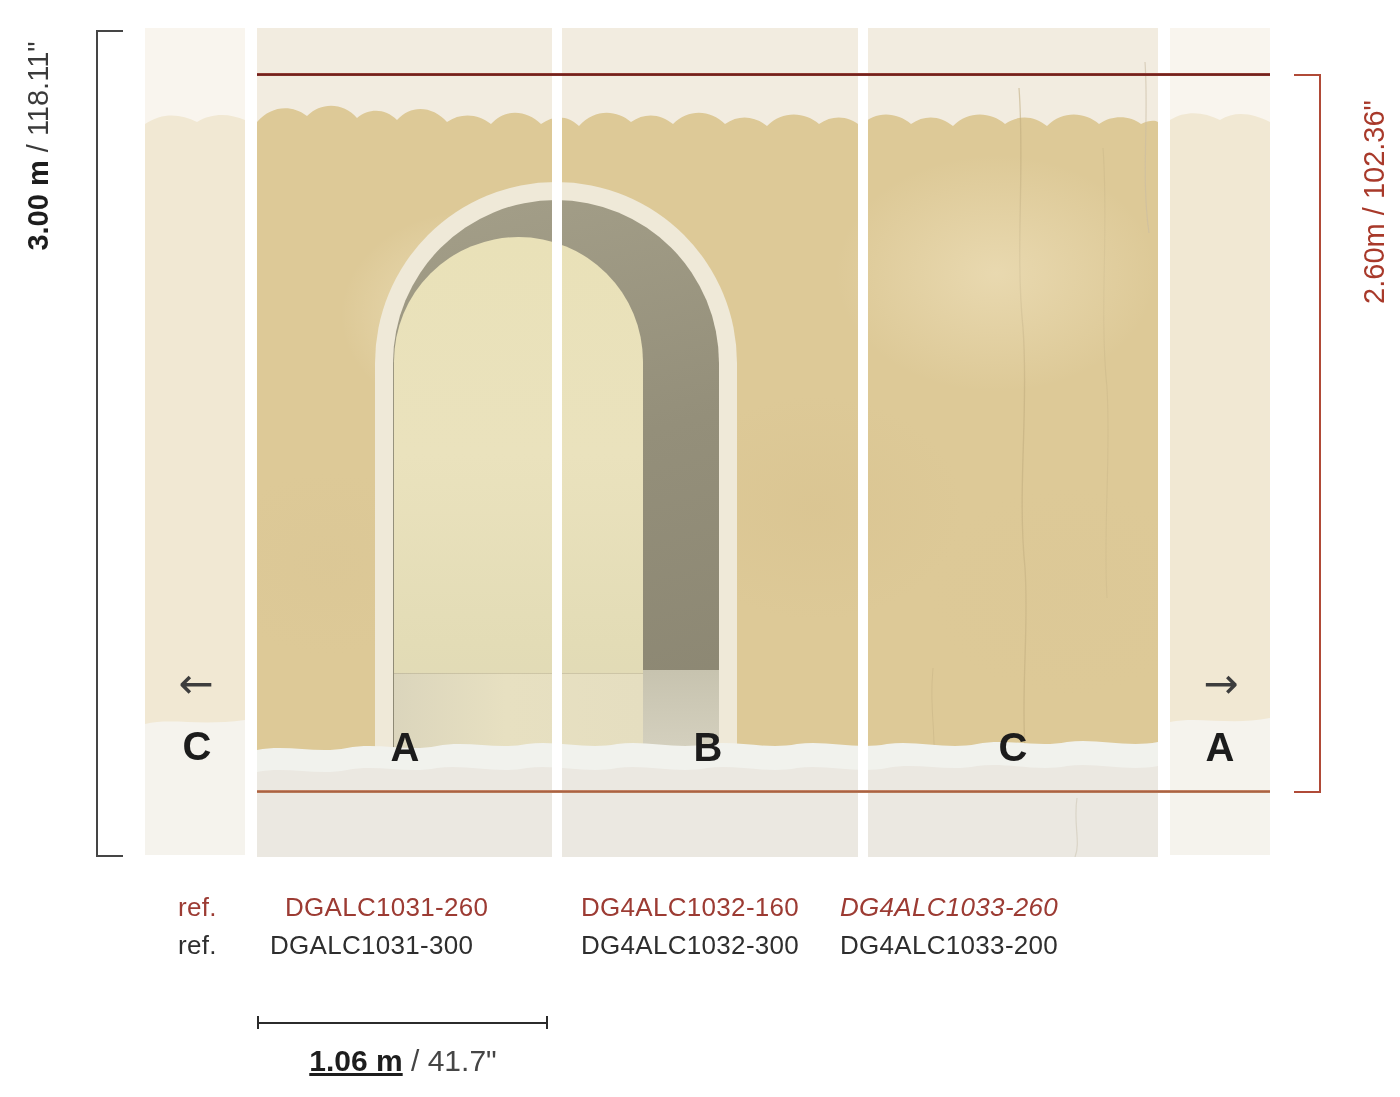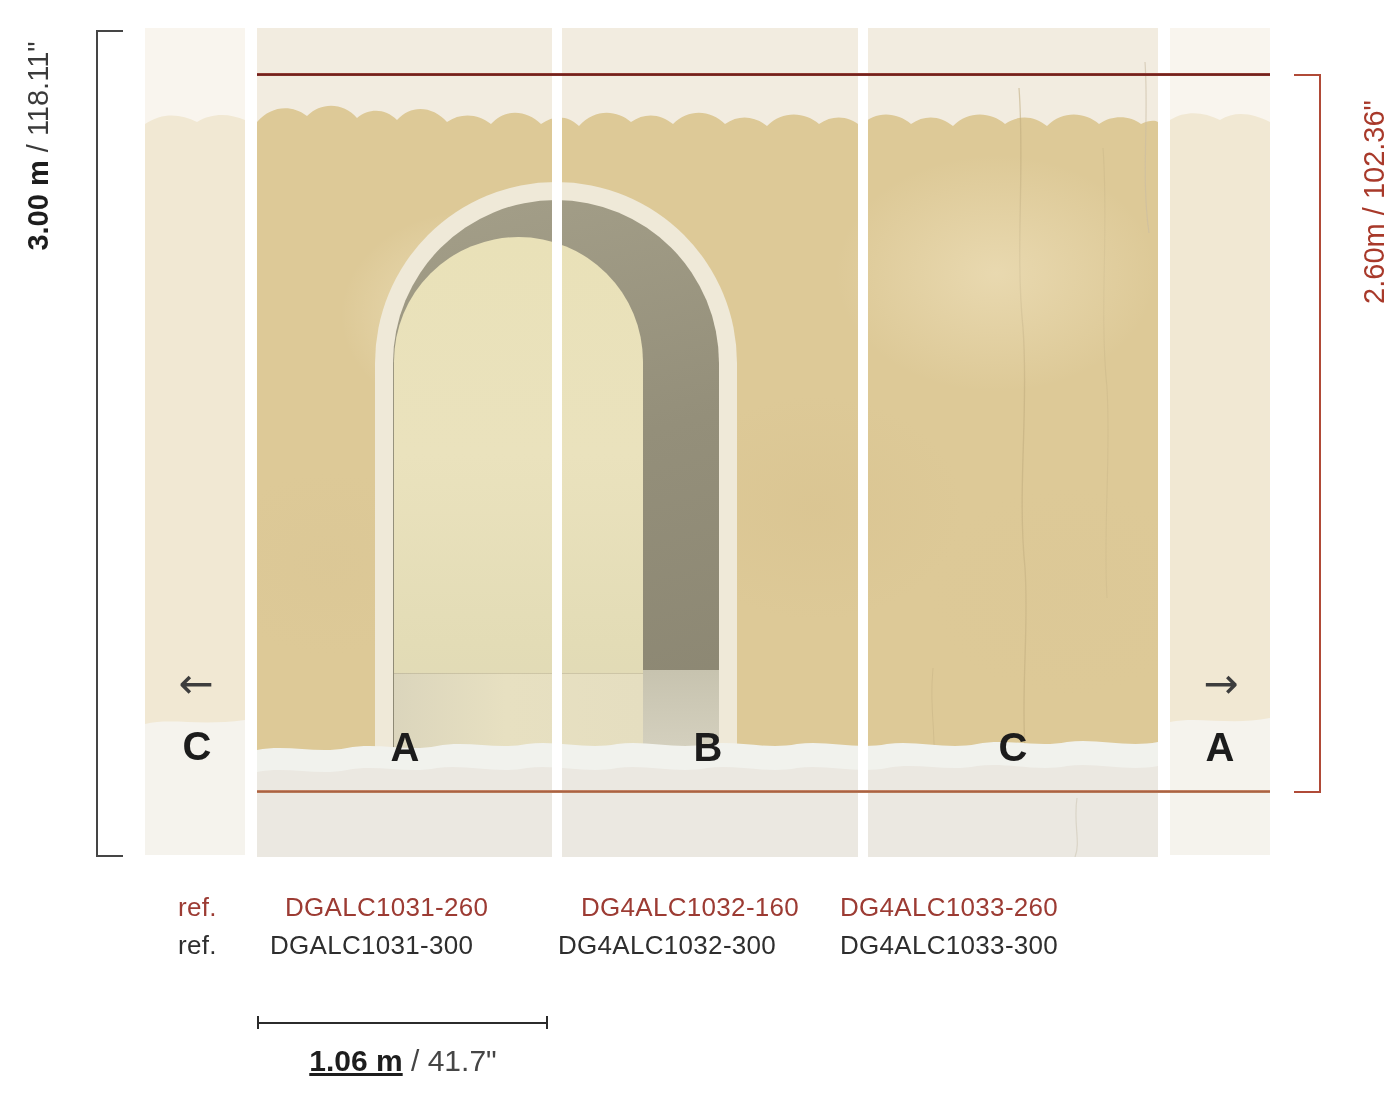--- a/index.html
+++ b/index.html
@@ -153,27 +153,27 @@
   <div class="abs letter" style="left:197px;top:746px;">C</div>
   <div class="abs letter" style="left:405px;top:747px;">A</div>
   <div class="abs letter" style="left:708px;top:747px;">B</div>
   <div class="abs letter" style="left:1013px;top:747px;">C</div>
   <div class="abs letter" style="left:1220px;top:747px;">A</div>
 
   <div>
     <span class="abs reftxt ref-red" style="left:178px;top:892px;">ref.</span>
     <span class="abs reftxt ref-red" style="left:285px;top:892px;">DGALC1031-260</span>
     <span class="abs reftxt ref-red" style="left:581px;top:892px;">DG4ALC1032-160</span>
-    <span class="abs reftxt ref-red" style="left:840px;top:892px;">DG4ALC1033-260</span>
+    <span class="abs reftxt ref-red" style="left:840px;top:892px;font-style:italic;">DG4ALC1033-260</span>
   </div>
   <div>
     <span class="abs reftxt ref-blk" style="left:178px;top:930px;">ref.</span>
     <span class="abs reftxt ref-blk" style="left:270px;top:930px;">DGALC1031-300</span>
-    <span class="abs reftxt ref-blk" style="left:558px;top:930px;">DG4ALC1032-300</span>
-    <span class="abs reftxt ref-blk" style="left:840px;top:930px;">DG4ALC1033-300</span>
+    <span class="abs reftxt ref-blk" style="left:581px;top:930px;">DG4ALC1032-300</span>
+    <span class="abs reftxt ref-blk" style="left:840px;top:930px;">DG4ALC1033-200</span>
   </div>
 
   <div class="abs" id="scale-line"></div>
   <div class="abs scale-tick" id="scale-tick-l"></div>
   <div class="abs scale-tick" id="scale-tick-r"></div>
   <div class="abs dim-bottom">
     <span class="b">1.06 m</span><span class="r"> / 41.7"</span>
   </div>
 
 </div>

